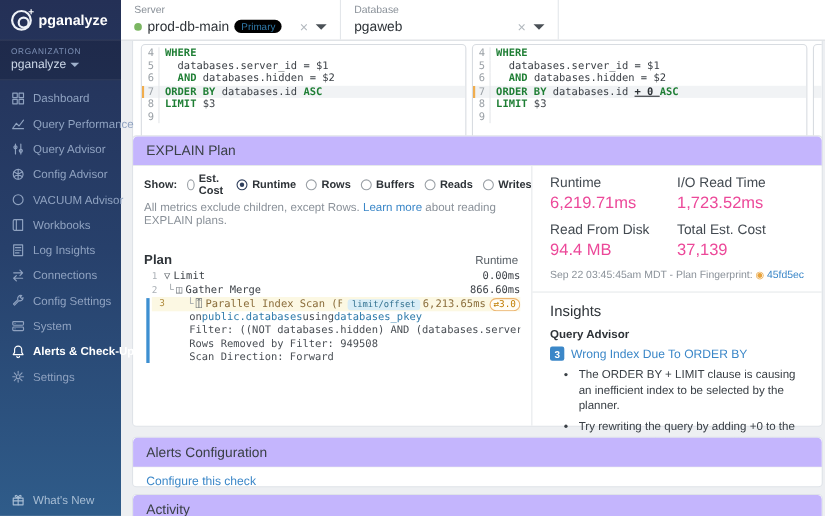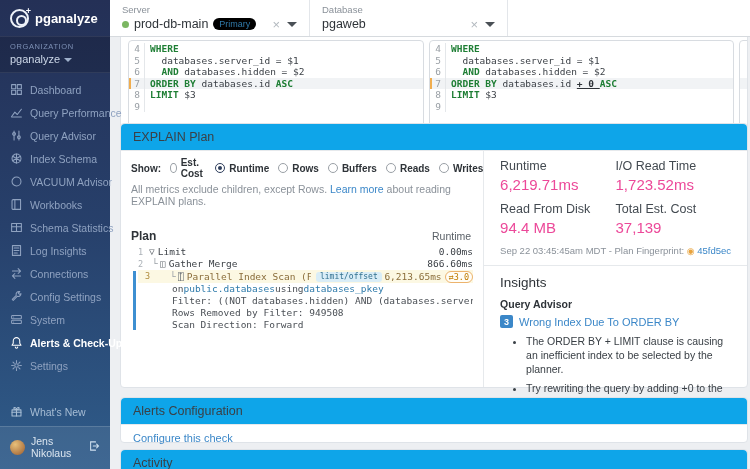--- a/index.html
+++ b/index.html
@@ -41,21 +41,21 @@
   .sel-label { font-size:9.5px; color:#8a9199; }
   .sel-value-row { display:flex; align-items:center; gap:5px; margin-top:2px; font-size:12.5px; color:#2e3338; }
   .status-dot { width:7px; height:7px; border-radius:50%; background:#7bb662; }
   .pill { font-size:9px; background:#000000; color:#3079a8; border-radius:8px; padding:1px 6px; }
   .sel-actions { margin-left:auto; display:flex; align-items:center; gap:7px; }
   .x-icon { color:#b2b8be; font-size:13px; line-height:1; }
   .caret { width:0; height:0; border-left:5px solid transparent; border-right:5px solid transparent; border-top:5px solid #4a5056; }
 
   .content { position:absolute; left:0; right:0; top:37px; bottom:0; overflow:hidden; }
   .card { position:absolute; background:#fff; border:1px solid #dfe3e8; border-radius:4px; }
-  .card-header { background:#0ea5e9; border-bottom:1px solid #e6e9ec; padding:6px 12px; font-size:12.5px; color:#3a4046; border-radius:4px 4px 0 0; }
+  .card-header { background:#c4b5fd; border-bottom:1px solid #e6e9ec; padding:6px 12px; font-size:12.5px; color:#3a4046; border-radius:4px 4px 0 0; }
 
   
   .query-card { left:10px; right:2px; top:-4px; height:121px; overflow:hidden; display:flex; gap:5px; padding:6px 7px; }
   .code-panel { border:1px solid #d8dce1; border-radius:4px; padding:2px 0; font-family:"DejaVu Sans Mono", monospace; font-size:9.5px; overflow:hidden; }
   .code-panel.p0 { flex:0 0 296px; } .code-panel.p1 { flex:0 0 305px; }
   .code-sliver { flex:0 0 24px; border:1px solid #d8dce1; border-radius:4px; position:relative; }
   .code-sliver::after { content:''; position:absolute; left:0; right:0; top:37px; height:11px; background:#f1f3f5; }
   .code-line { display:flex; height:11.5px; line-height:11.5px; white-space:pre; }
   .code-line .gutter { flex:0 0 16px; text-align:right; color:#9aa0a6; padding-right:4px; border-right:1px solid #e4e7ea; }
   .code-line .code-text { padding-left:5px; color:#3a3f45; }
@@ -163,47 +163,38 @@
         </span>
         <span>Query Advisor</span>
       </div>
       <div class="side-item">
         <span class="icn">
           <svg viewBox="0 0 16 16">
             <circle cx="8" cy="8" r="5.5"></circle>
             <path d="M8 2.5v11M3.2 5.2l9.6 5.6M3.2 10.8l9.6-5.6"></path>
           </svg>
         </span>
-        <span>Index Schema</span>
+        <span>Config Advisor</span>
       </div>
       <div class="side-item">
         <span class="icn">
           <svg viewBox="0 0 16 16">
             <circle cx="8" cy="8" r="5.5"></circle>
           </svg>
         </span>
         <span>VACUUM Advisor</span>
       </div>
       <div class="side-item">
         <span class="icn">
           <svg viewBox="0 0 16 16">
             <path d="M4 2h9v12H4a1.5 1.5 0 0 1-1.5-1.5v-9A1.5 1.5 0 0 1 4 2z"></path>
             <path d="M6 2v12"></path>
           </svg>
         </span>
         <span>Workbooks</span>
-      </div>
-      <div class="side-item">
-        <span class="icn">
-          <svg viewBox="0 0 16 16">
-            <rect x="2" y="3" width="12" height="10"></rect>
-            <path d="M2 7h12M8 3v10"></path>
-          </svg>
-        </span>
-        <span>Schema Statistics</span>
       </div>
       <div class="side-item">
         <span class="icn">
           <svg viewBox="0 0 16 16">
             <rect x="3" y="2" width="10" height="12"></rect>
             <path d="M5 5h6M5 8h6M5 11h4"></path>
           </svg>
         </span>
         <span>Log Insights</span>
       </div>
@@ -255,27 +246,20 @@
     </div>
   <div class="side-spacer"></div>
   <div class="whats-new">
     <span class="icn">
         <svg viewBox="0 0 16 16">
           <rect x="2.5" y="6" width="11" height="7.5"></rect>
           <path d="M2.5 9h11M8 6v7.5M8 6C8 3.2 5.2 2.2 4.7 3.6 4.2 5.1 8 6 8 6zM8 6c0-2.8 2.8-3.8 3.3-2.4C11.8 5.1 8 6 8 6z"></path>
         </svg>
       </span>
     <span>What's New</span>
-  </div>
-  <div class="user-row">
-    <span class="avatar"></span>
-    <span>Jens Nikolaus</span>
-    <span class="logout"><svg viewBox="0 0 16 16">
-          <path d="M10 2.5H3.5v11H10M7 8h7M11.5 5.5L14 8l-2.5 2.5"></path>
-        </svg></span>
   </div>
 </div>
 
 <div class="main">
   <div class="topbar">
     <div class="selector sel-server">
       <span class="sel-label">Server</span>
       <span class="sel-value-row">
         <span class="status-dot"></span>
         <span>prod-db-main</span>

